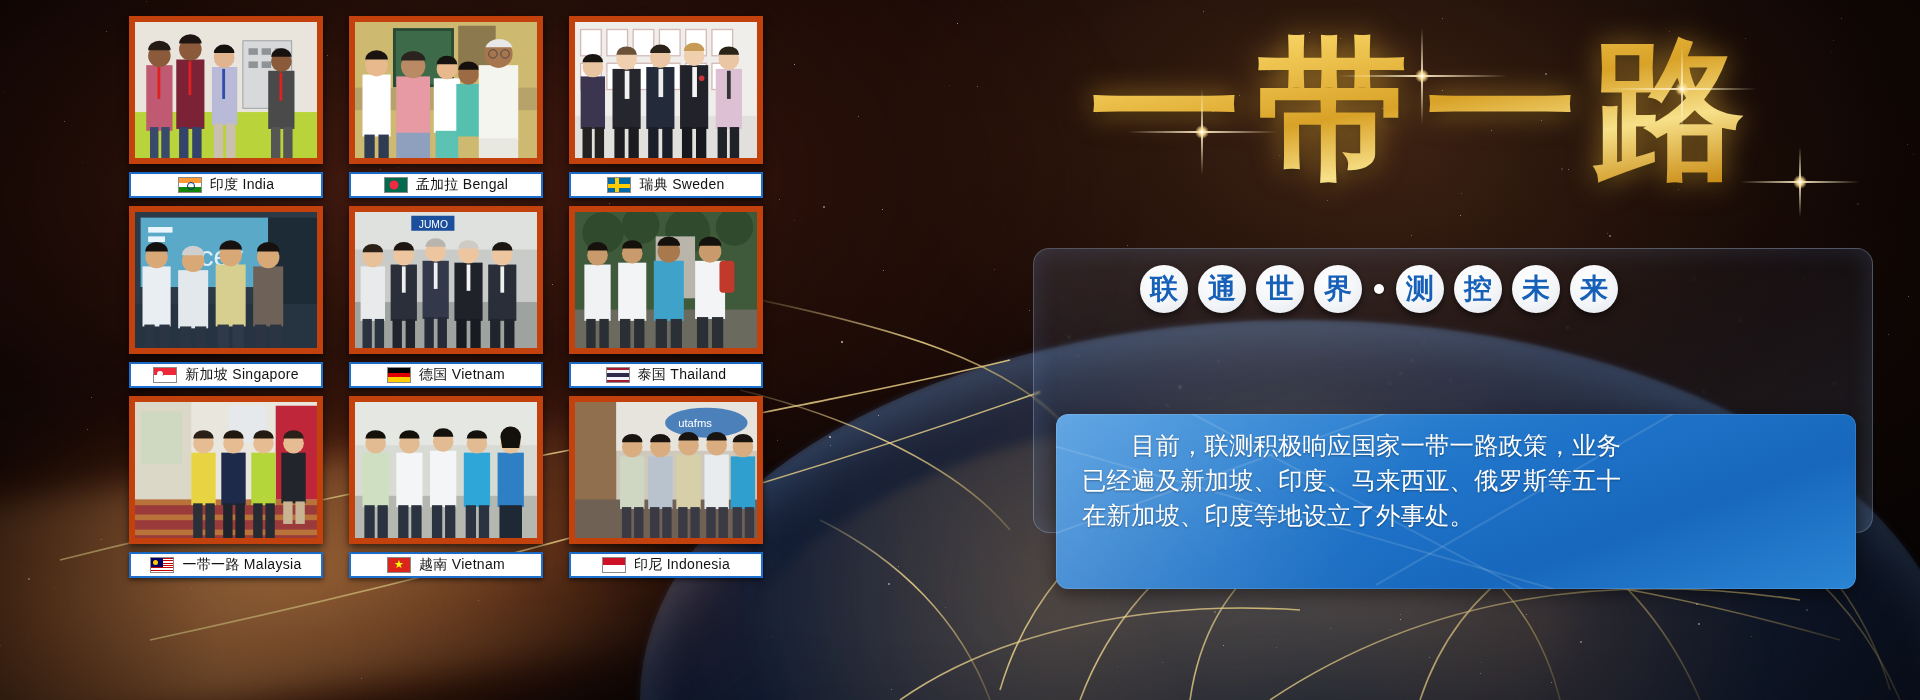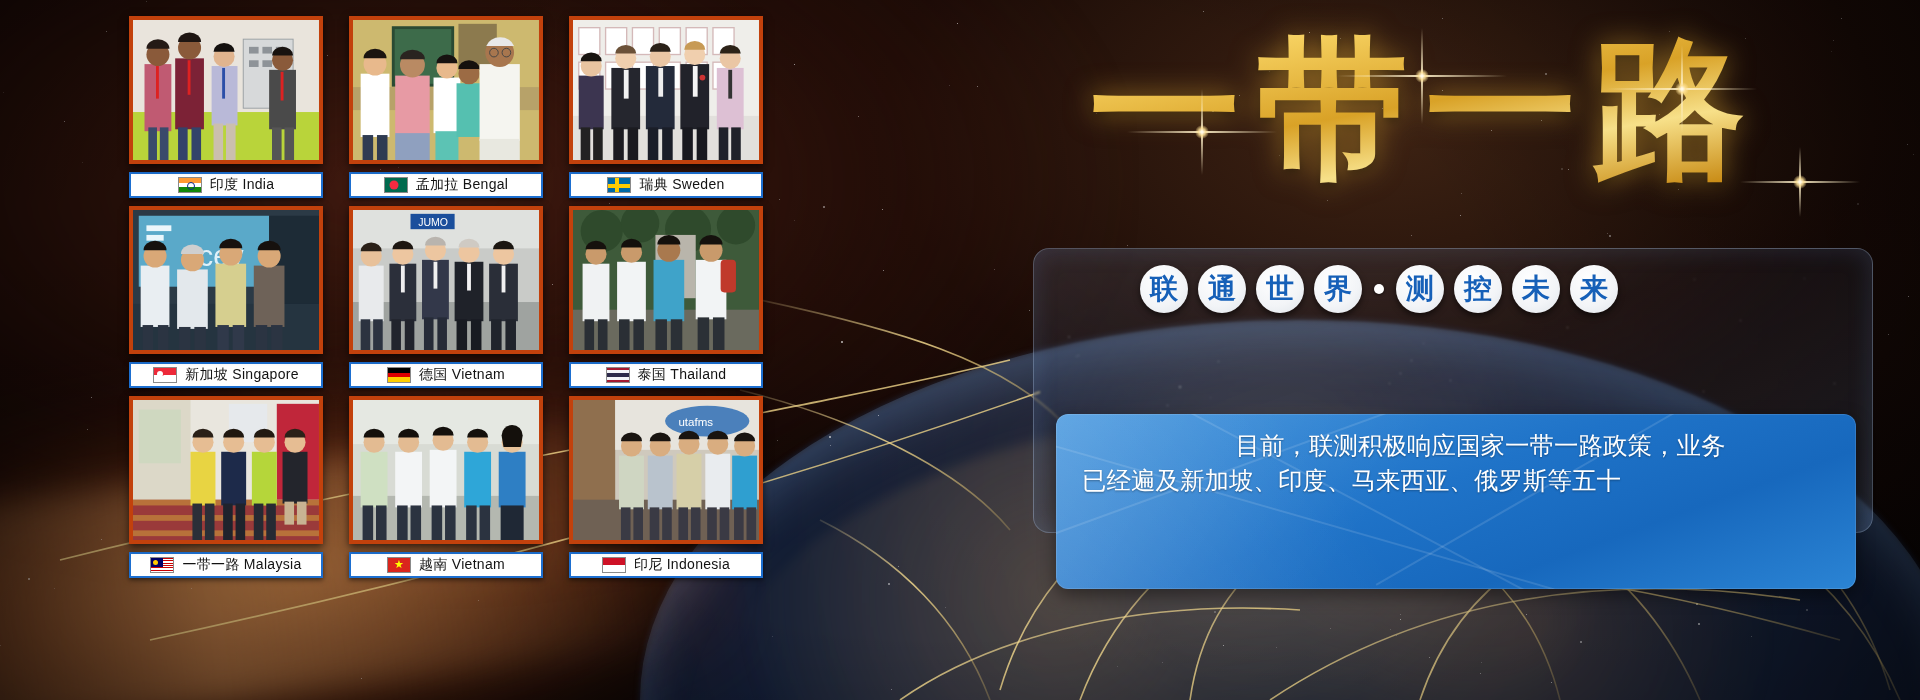--- a/index.html
+++ b/index.html
@@ -77,21 +77,21 @@
   .grid{
     position:absolute; left:129px; top:16px;
     display:grid;
     grid-template-columns:194px 194px 194px;
     grid-template-rows: 190px 190px 190px;
     column-gap:26px; row-gap:0px;
   }
   .cell{ width:194px; }
   .photo{
     width:194px; height:148px;
-    border:4px solid #c2410c;
+    border:6px solid #c2410c;
     box-shadow:0 3px 8px rgba(0,0,0,.65);
     overflow:hidden; position:relative;
     background:#2b2b2b;
   }
   .photo .scene{ position:absolute; inset:0; }
 
   .caption{
     margin-top:8px;
     width:194px; height:26px;
     background:#fff;
@@ -197,21 +197,21 @@
     padding:14px 26px 0 26px;
   }
   .blue-box .streak{ position:absolute; background:rgba(255,255,255,.12); height:1.5px; transform-origin:left center; }
   .blue-box p{
     position:relative;
     color:#fff; font-size:24.5px; line-height:35px;
     font-family:"DejaVu Sans","Liberation Sans",sans-serif;
     text-shadow:0 1px 2px rgba(0,0,0,.35);
     margin:0;
   }
-  .blue-box p.ind{ text-indent:2em;text-align:center; }
+  .blue-box p.ind{ text-indent:2em; }
   .blue-box p.center{ text-align:center; }
 </style>
 </head>
 <body>
 
 <div class="bg-root">
   <div class="bg-base"></div>
   <div class="bg-haze"></div>
   <div class="bg-earth"></div>
   <div class="bg-earth-city"></div>
@@ -929,13 +929,14 @@
     <span class="chip">来</span>
   </div>
 
 <div class="blue-box">
   <div class="streak" style="left:-40px; top:20px; width:560px; transform:rotate(16deg);"></div>
   <div class="streak" style="left:120px; top:-10px; width:620px; transform:rotate(28deg);"></div>
   <div class="streak" style="left:-60px; top:140px; width:700px; transform:rotate(-20deg);"></div>
   <div class="streak" style="left:320px; top:170px; width:520px; transform:rotate(-30deg);"></div>
   <p class="ind">目前，联测积极响应国家一带一路政策，业务</p>
   <p>已经遍及新加坡、印度、马来西亚、俄罗斯等五十</p>
+  <p>在新加坡、印度等地设立了外事处。</p>
 </div>
 
 </body></html>

